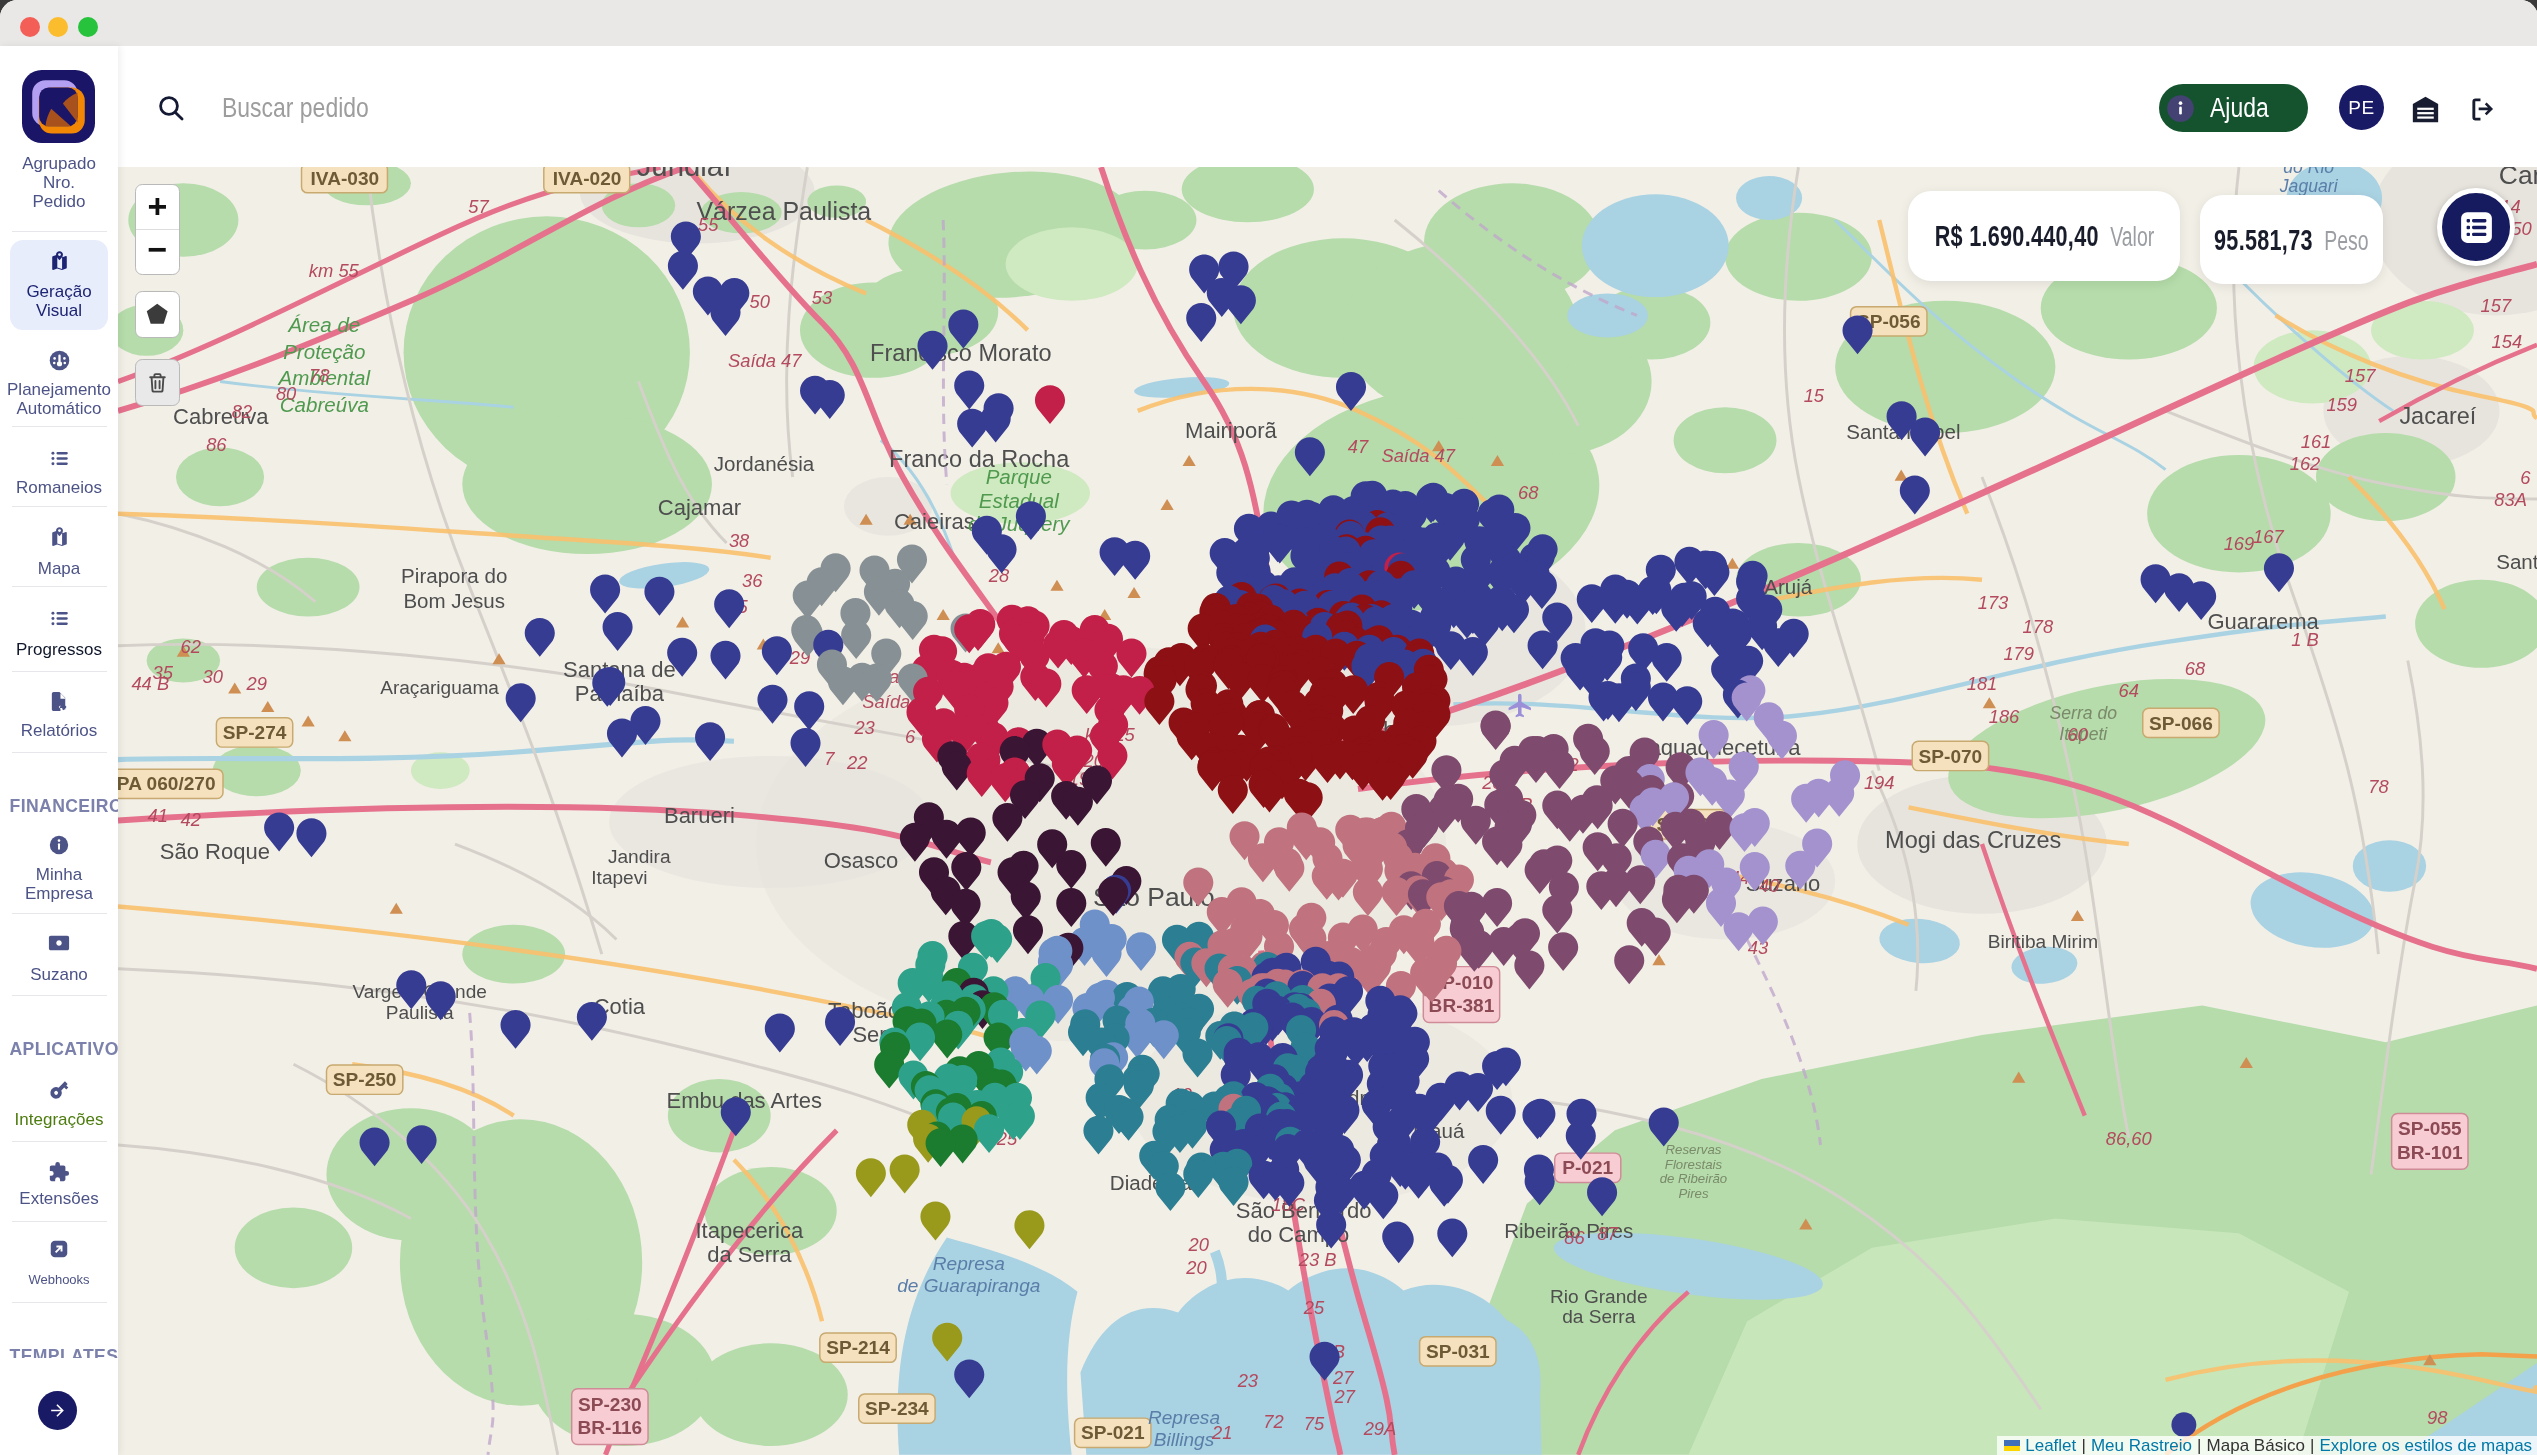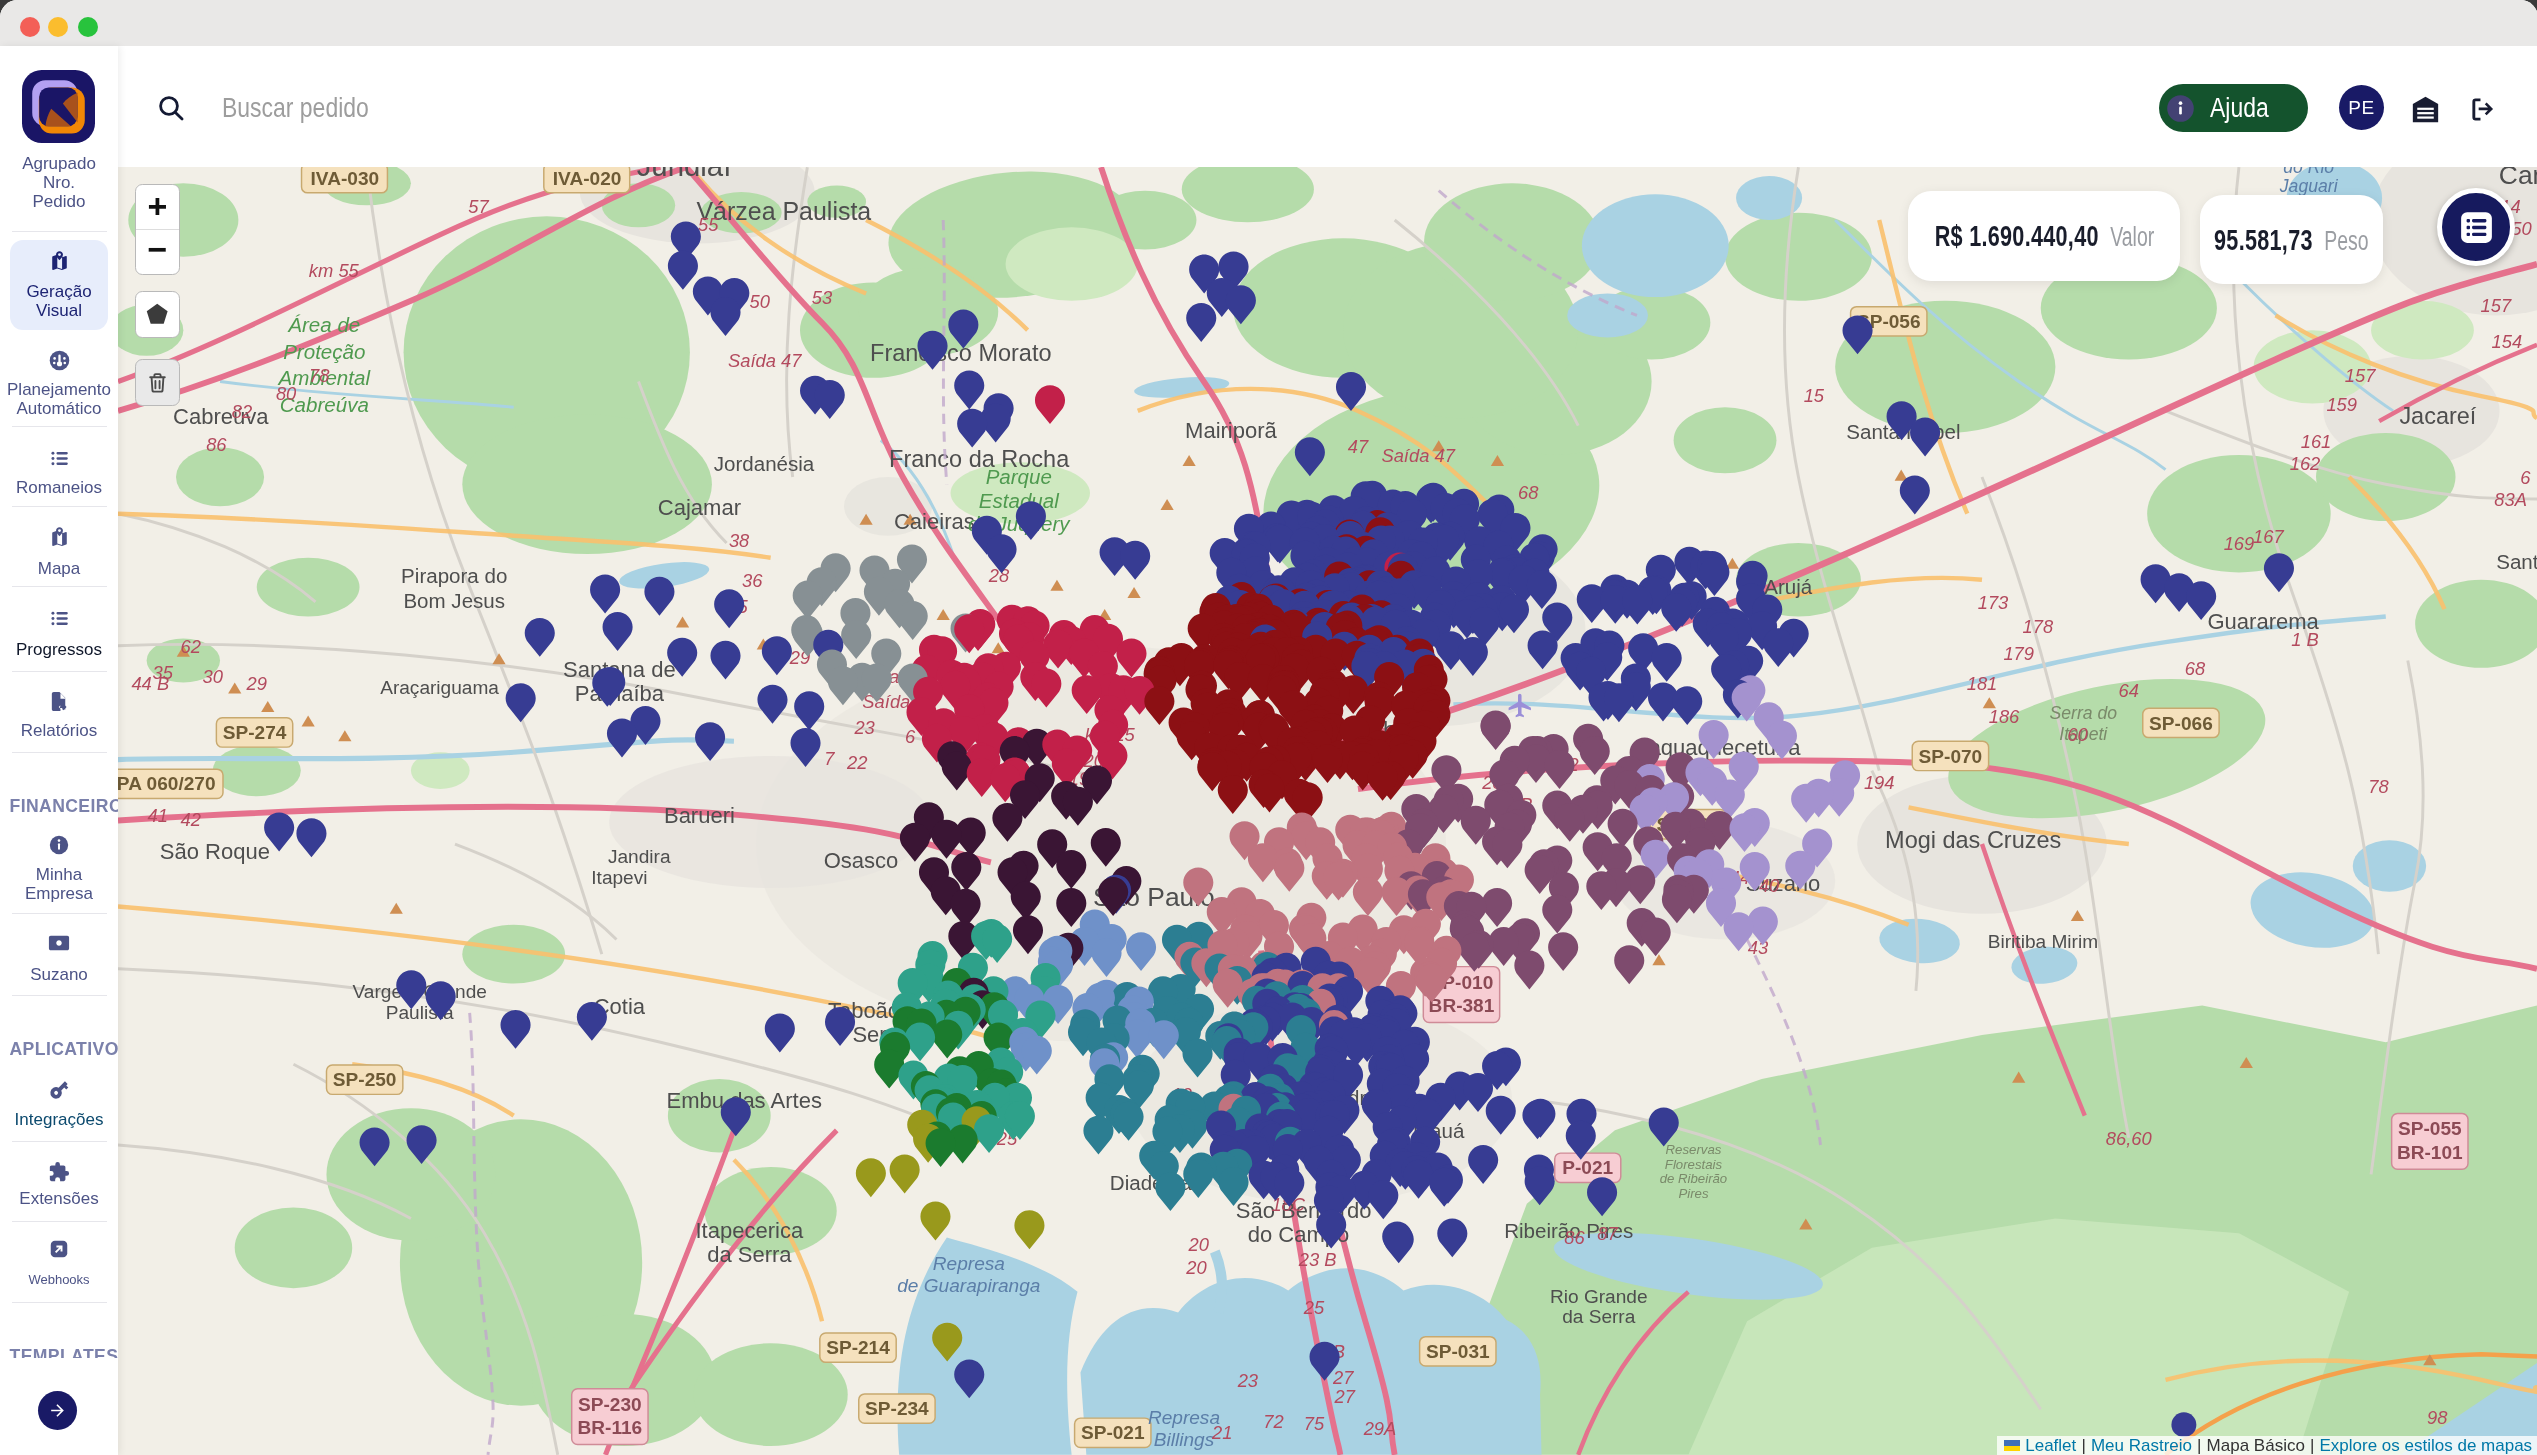--- a/index.html
+++ b/index.html
@@ -152,21 +152,21 @@
 <div class="icw" style="top:886px"><svg width="22" height="22" viewBox="0 0 24 24" fill="#4c5386">
           <path d="M2 6h20v12H2z" fill="none"></path>
           <path d="M21 4H3c-1.1 0-2 .9-2 2v12c0 1.1.9 2 2 2h18c1.1 0 2-.9 2-2V6c0-1.1-.9-2-2-2zm-9 11c-1.66 0-3-1.34-3-3s1.34-3 3-3 3 1.34 3 3-1.34 3-3 3z"></path>
         </svg></div>
       <div class="ntx" style="top:919px;color:#4c5386;font-size:17px">Suzano</div>
 <div class="dvd" style="top:949px"></div>
 <div class="shdr" style="top:993px">APLICATIVO</div>
 <div class="icw" style="top:1032px"><svg width="23" height="23" viewBox="0 0 24 24" fill="#4c5386">
           <path transform="rotate(-45 12 12)" d="M12.65 10A6 6 0 1 0 12.65 14H17v3h3v-3h2v-4h-9.35zM7 14a2 2 0 1 1 0-4 2 2 0 0 1 0 4z"></path>
         </svg></div>
-      <div class="ntx" style="top:1064px;color:#0c4a6e;font-size:17px">Integrações</div>
+      <div class="ntx" style="top:1064px;color:#4d7c0f;font-size:17px">Integrações</div>
 <div class="dvd" style="top:1095px"></div>
 <div class="icw" style="top:1115px"><svg width="22" height="22" viewBox="0 0 24 24" fill="#4c5386">
           <path d="M20.5 11H19V7c0-1.1-.9-2-2-2h-4V3.5a2.5 2.5 0 0 0-5 0V5H4c-1.1 0-2 .9-2 2v3.8h1.5a2.7 2.7 0 0 1 0 5.4H2V20c0 1.1.9 2 2 2h3.8v-1.5a2.7 2.7 0 0 1 5.4 0V22H17c1.1 0 2-.9 2-2v-4h1.5a2.5 2.5 0 0 0 0-5z"></path>
         </svg></div>
       <div class="ntx" style="top:1143px;color:#4c5386;font-size:17px">Extensões</div>
 <div class="dvd" style="top:1175px"></div>
 <div class="icw" style="top:1192px"><svg width="22" height="22" viewBox="0 0 24 24" fill="#4c5386">
           <rect x="3" y="3" width="18" height="18" rx="4.5"></rect>
           <g fill="#fff">
             <path d="M9.2 8.2h6.6v6.6h-2.1v-3l-4.6 4.6-1.5-1.5 4.6-4.6h-3z"></path>

